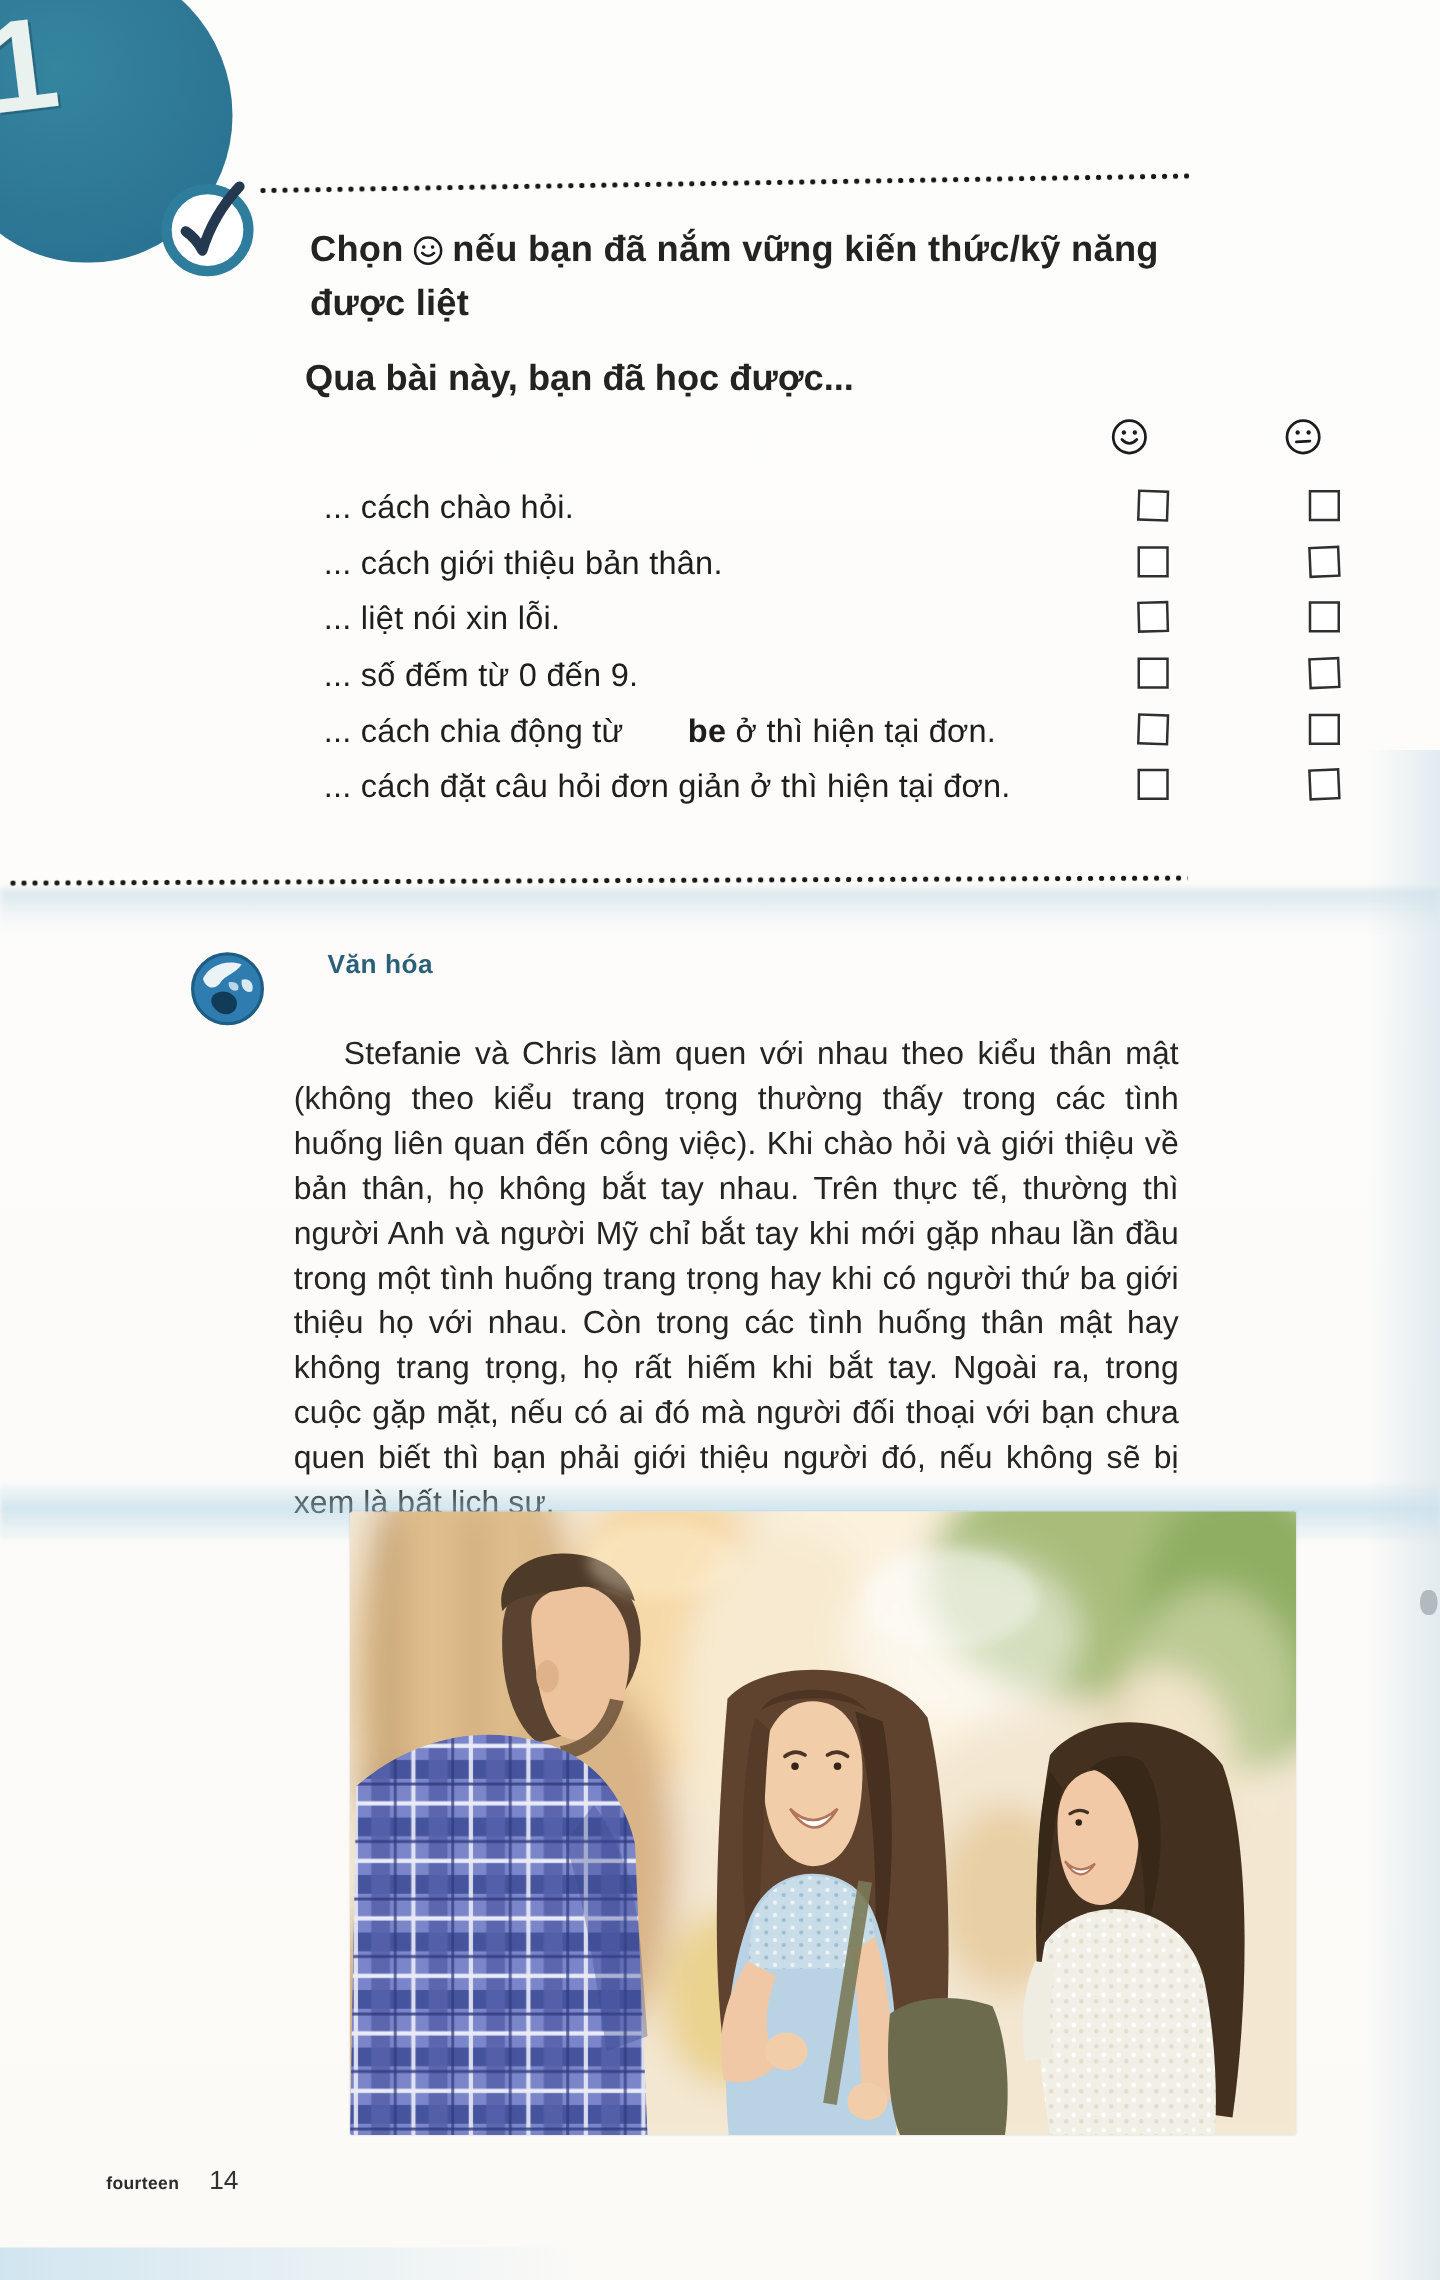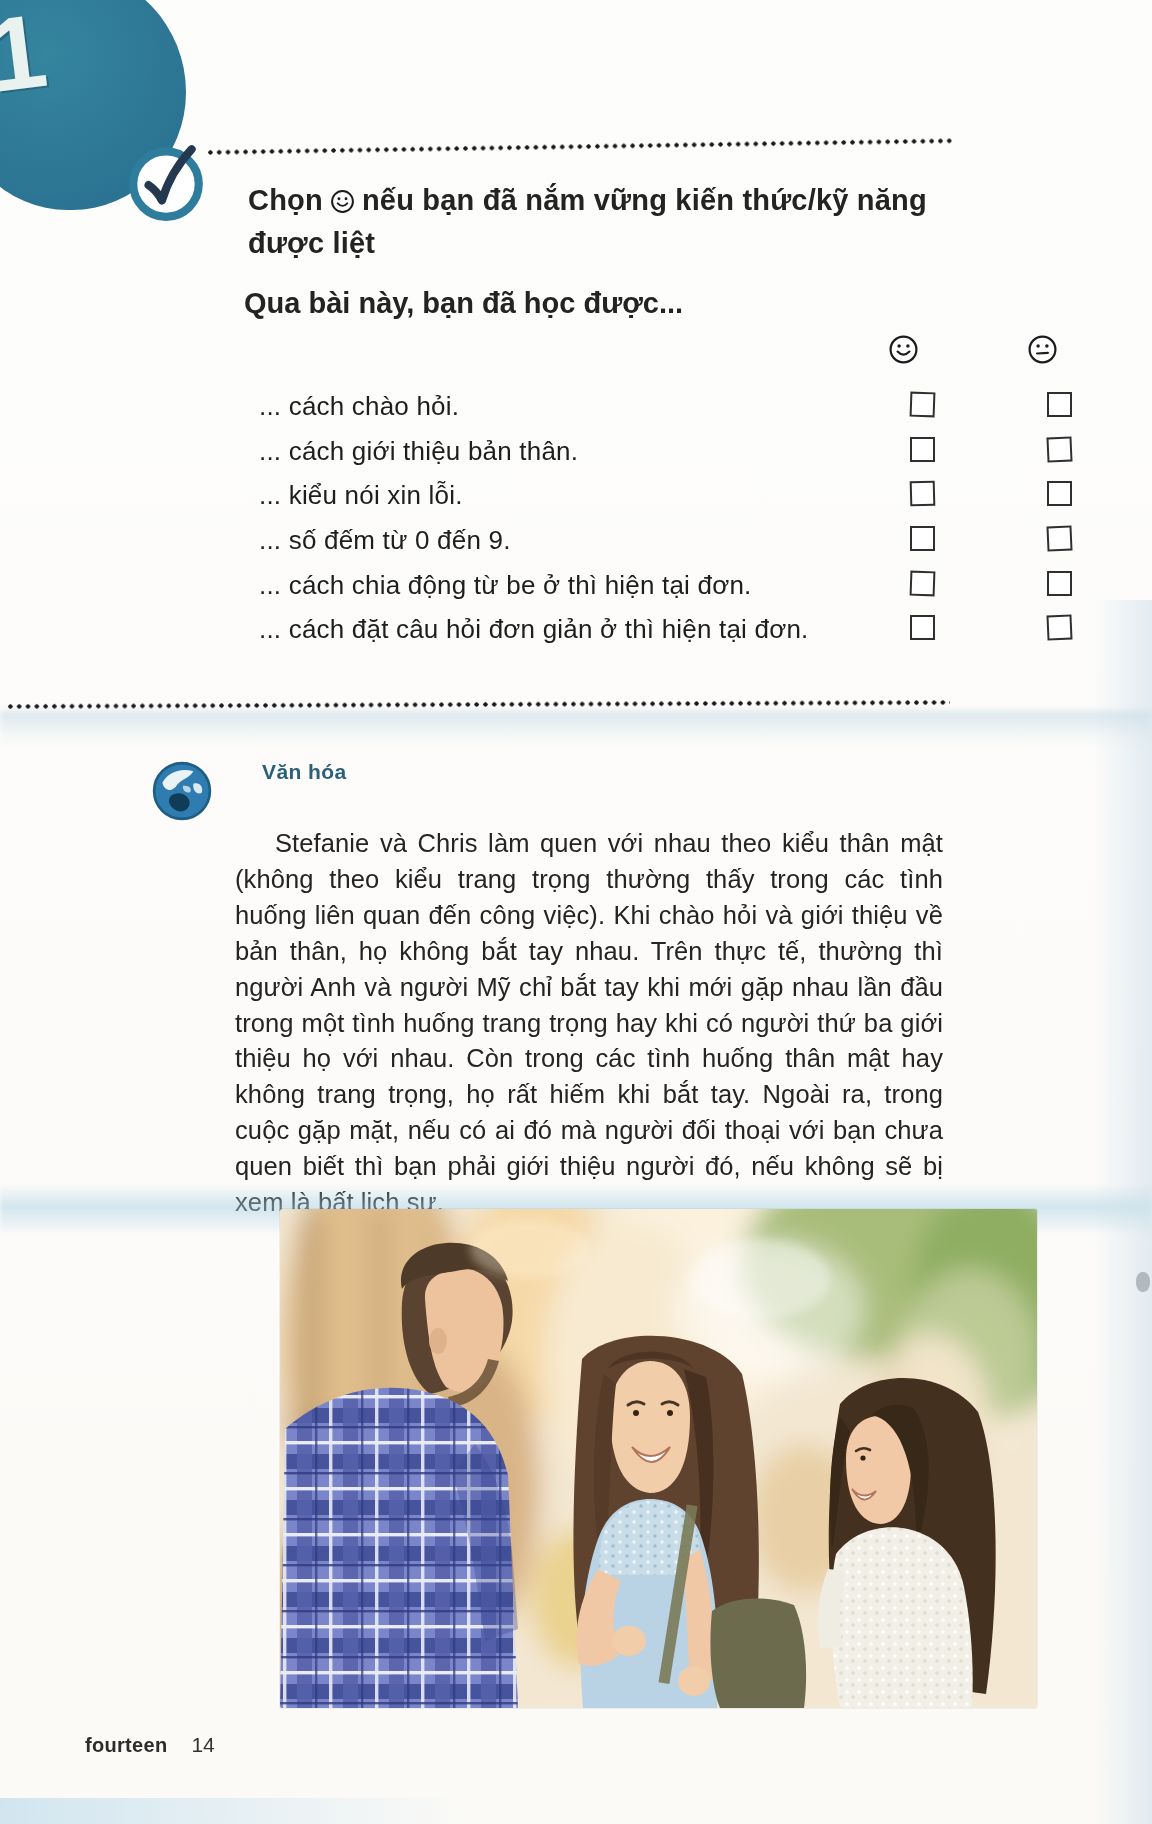--- a/index.html
+++ b/index.html
@@ -43,21 +43,21 @@
   
   .face-col{position:absolute;width:31px;height:31px;}
   .face-col.happy{left:888px;top:334px;}
   .face-col.neutral{left:1027px;top:334px;}
   .checklist{position:absolute;left:0;top:384px;width:1152px;padding-left:24px;}
   .cl-row{position:relative;height:44.6px;}
   .cl-label{
     position:absolute;left:235px;top:50%;transform:translateY(-50%);
     font-size:26px;color:#1e1e1e;white-space:nowrap;letter-spacing:.2px;
   }
-  .cl-label b{font-weight:normal;}
+  .cl-label b{font-weight:bold;margin-left:44px;}
   .cb{
     position:absolute;top:50%;width:21px;height:21px;margin-top:-14px;
     border:2.6px solid #2f2f2f;background:#fff;display:block;
   }
   .cb.c1{left:886px;}
   .cb.c2{left:1023px;}
   .cl-row:nth-child(odd) .cb.c1{transform:rotate(2deg);}
   .cl-row:nth-child(even) .cb.c2{transform:rotate(-2.5deg);}
   .cl-row:nth-child(3) .cb.c1{transform:rotate(-1.5deg);}
   
@@ -83,21 +83,21 @@
     position:absolute;right:0;top:600px;width:58px;height:1224px;
     background:linear-gradient(90deg,rgba(203,222,233,0),rgba(203,222,233,.55));
   }
   .artifact{position:absolute;left:1136px;top:1272px;width:14px;height:20px;background:#a6acb1;opacity:.8;border-radius:45%;}
   .bottom-band{
     position:absolute;left:0;top:1798px;width:470px;height:26px;
     background:linear-gradient(90deg,rgba(199,224,238,.8),rgba(199,224,238,0));
   }
   
   .footer{position:absolute;left:85px;top:1733px;display:flex;align-items:baseline;gap:24px;}
-  .footer-word{font-size:20px;font-weight:bold;color:#2c2c2c;letter-spacing:.3px;}
+  .footer-word{font-size:14px;font-weight:bold;color:#2c2c2c;letter-spacing:.3px;}
   .footer-num{font-size:21px;color:#333;}
 </style>
 </head>
 <body>
 
 <div class="page">
 
   <div class="top-sliver"></div>
 
   <div class="unit-circle">
@@ -145,21 +145,21 @@
       <div class="cl-label"><span>... cách chào hỏi.</span><b></b><span></span></div>
       <span class="cb c1"></span>
       <span class="cb c2"></span>
     </div>
     <div class="cl-row">
       <div class="cl-label"><span>... cách giới thiệu bản thân.</span><b></b><span></span></div>
       <span class="cb c1"></span>
       <span class="cb c2"></span>
     </div>
     <div class="cl-row">
-      <div class="cl-label"><span>... kiểu nói xin lỗi.</span><b></b><span></span></div>
+      <div class="cl-label"><span>... liệt nói xin lỗi.</span><b></b><span></span></div>
       <span class="cb c1"></span>
       <span class="cb c2"></span>
     </div>
     <div class="cl-row">
       <div class="cl-label"><span>... số đếm từ 0 đến 9.</span><b></b><span></span></div>
       <span class="cb c1"></span>
       <span class="cb c2"></span>
     </div>
     <div class="cl-row">
       <div class="cl-label"><span>... cách chia động từ </span><b>be</b><span> ở thì hiện tại đơn.</span></div>

